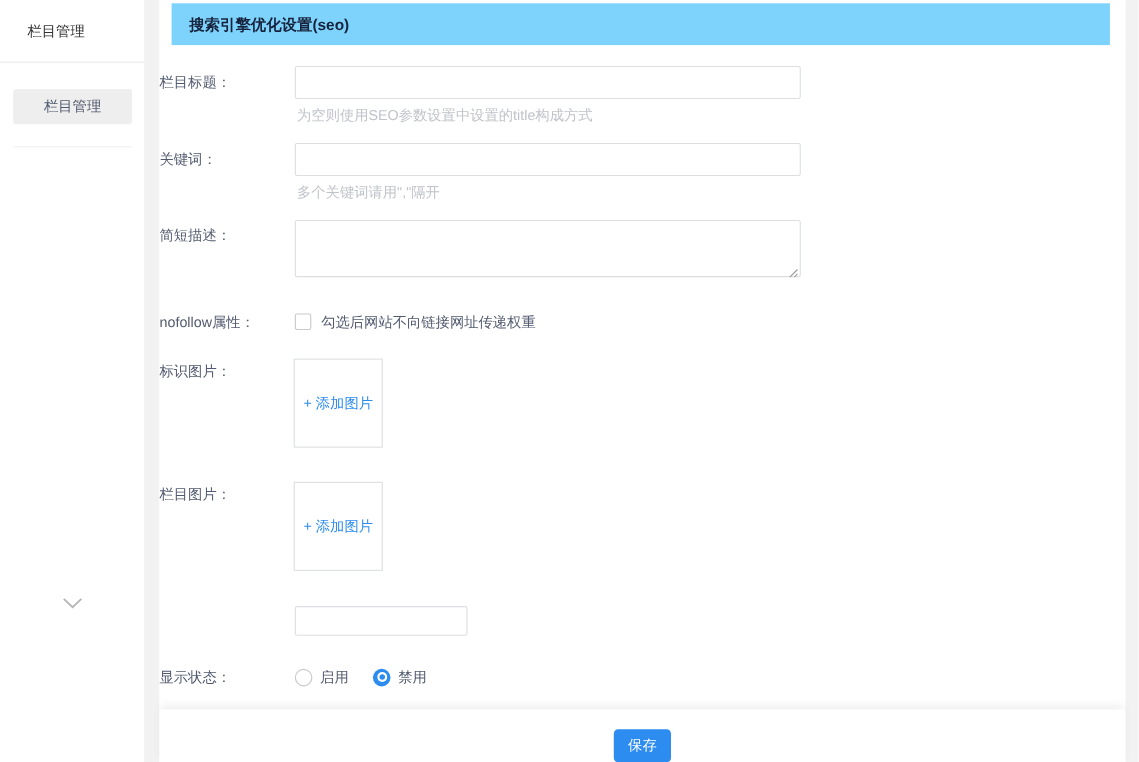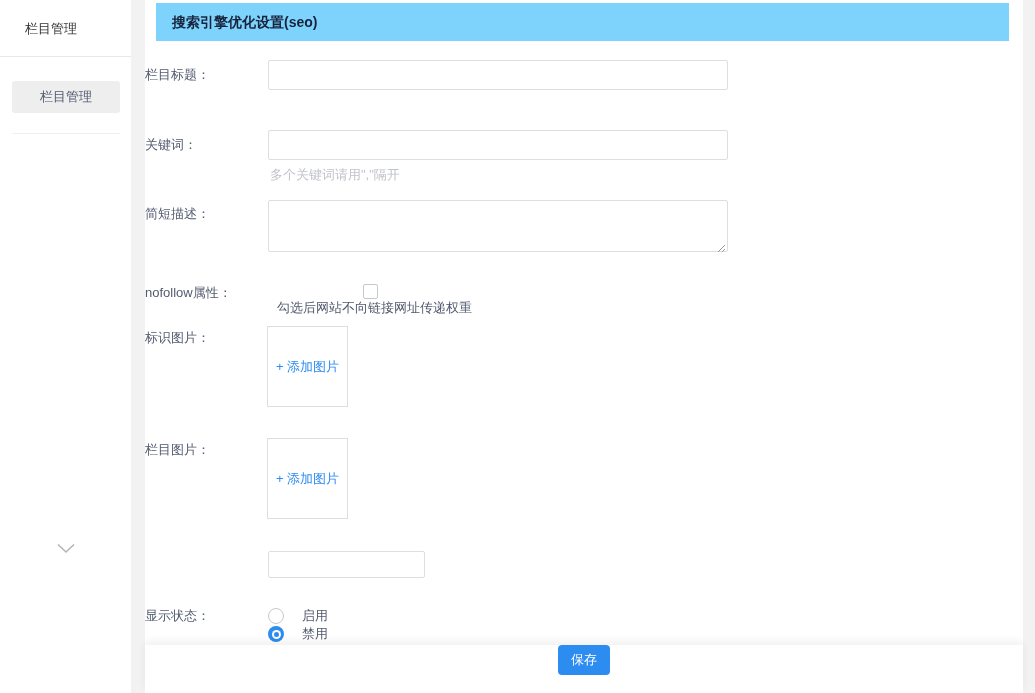--- a/index.html
+++ b/index.html
@@ -23,21 +23,21 @@
   .gutter-left  { position:absolute; left:131px; top:0; width:14px; height:693px; background:#f2f2f3; }
   .gutter-right { position:absolute; left:1023px; top:0; width:12px; height:693px; background:#f2f2f3; }
 
   
   .main { position:absolute; left:145px; top:0; width:878px; height:693px; background:#fff; }
   .title-bar { position:absolute; left:11px; top:3px; width:853px; height:38px; background:#7dd3fc;
     line-height:38px; padding-left:16px; font-weight:bold; font-size:14px; color:#17233d; }
 
   .row { position:absolute; left:0; }
   .row-label { position:absolute; left:0; top:0; width:113px; text-align:left; color:#515a6e; font-size:13px; }
-  .ctl { position:absolute; left:123px; top:0;flex-direction:column; }
+  .ctl { position:absolute; left:123px; top:0; }
 
   .text-input { width:460px; height:30px; border:1px solid #dcdee2; border-radius:2px; background:#fff;
     font-size:13px; padding:0 8px; color:#515a6e; outline:none; }
   .text-input.small { width:157px; height:27px; }
 
   .hint { position:absolute; left:125px; color:#c0c3c9; font-size:13px; }
 
   .textarea-wrap { position:relative; width:460px; height:52px; }
   .textarea { width:460px; height:52px; border:1px solid #dcdee2; border-radius:2px; resize:none;
     font-family:inherit; font-size:13px; padding:4px 8px; color:#515a6e; outline:none; display:block; }
@@ -53,24 +53,24 @@
   .upload-box .add-text { color:var(--accent); font-size:13px; }
 
   .radio-group { display:flex; align-items:center; }
   .radio-item { display:flex; align-items:center; margin-right:22px; cursor:pointer; }
   .radio-circle { width:16px; height:16px; border-radius:50%; border:1px solid #c8c9cc; background:#fff; flex:0 0 auto; }
   .radio-circle.checked { border:none; background:var(--accent); position:relative; }
   .radio-circle.checked::before { content:""; position:absolute; left:3.5px; top:3.5px; width:9px; height:9px;
     border-radius:50%; background:#fff; }
   .radio-circle.checked::after { content:""; position:absolute; left:5.5px; top:5.5px; width:5px; height:5px;
     border-radius:50%; background:var(--accent); }
-  .radio-label { margin-left:18px; color:#515a6e; }
+  .radio-label { margin-left:7px; color:#515a6e; }
 
   .footer { position:absolute; left:0; top:645px; width:878px; height:48px; background:#fff;
-    box-shadow:0 -4px 8px rgba(0,0,0,0.06); display:flex; align-items:flex-start; justify-content:center; }
+    box-shadow:0 -4px 8px rgba(0,0,0,0.06); display:flex; align-items:flex-end; justify-content:center; }
   .save-btn { min-width:49px; height:30px; padding:0 13px; background:var(--accent); color:#fff;
     border:none; border-radius:4px; font-size:13px; cursor:pointer; font-family:inherit; }
 </style>
 </head>
 <body>
 
 <div class="sidebar">
   <div class="sidebar-title">栏目管理</div>
   <div class="sidebar-item">
     <span>栏目管理</span>
@@ -91,20 +91,21 @@
 <div class="main">
 
   <div class="title-bar">搜索引擎优化设置(seo)</div>
 
   <div class="row" style="top:60px; width:878px; height:30px;">
     <div class="row-label" style="line-height:30px;">栏目标题：</div>
     <div class="ctl">
       <input class="text-input" type="text" placeholder="" style="">
     </div>
   </div>
+  <div class="hint" style="top:96px;">为空则使用SEO参数设置中设置的title构成方式</div>
 
   <div class="row" style="top:130px; width:878px; height:30px;">
     <div class="row-label" style="line-height:30px;">关键词：</div>
     <div class="ctl">
       <input class="text-input" type="text" placeholder="" style="">
     </div>
   </div>
   <div class="hint" style="top:166px;">多个关键词请用","隔开</div>
 
   <div class="row" style="top:200px; width:878px; height:41px;">

